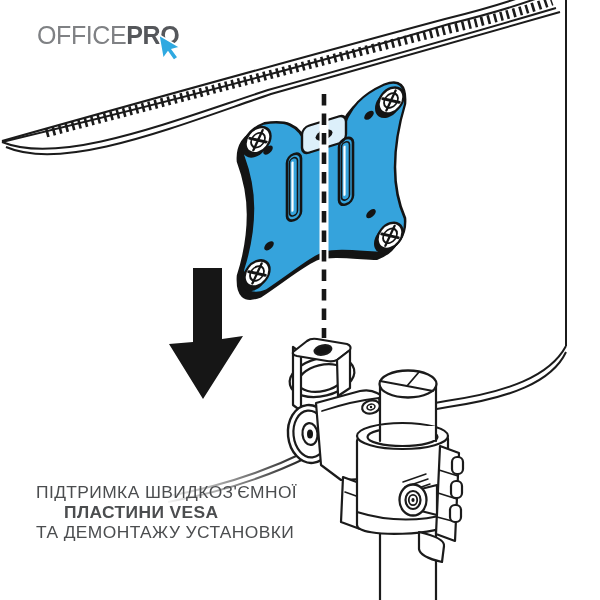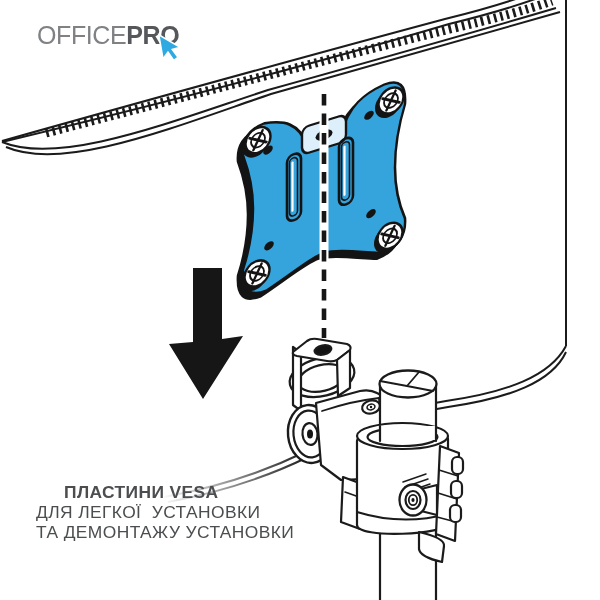--- a/index.html
+++ b/index.html
@@ -175,18 +175,18 @@
   <div class="logo">
     <span class="part1">OFFICE</span><span class="part2">PRO</span>
   </div>
   <div class="cursor-wrap">
     <svg width="27" height="29" viewBox="0 0 17 23">
       <path transform="rotate(-10 8 11)" d="M1,0 L1,19.5 L5.8,14.8 L9.2,22.1 L12.9,20.3 L9.5,13.3 L16,12.7 Z" stroke="#ffffff" stroke-width="1.2" fill="#2FA9E1"></path>
     </svg>
   </div>
 
   <div class="caption">
+    <div class="line">ПІДТРИМКА ШВИДКОЗ'ЄМНОЇ</div>
     <div class="line bold">ПЛАСТИНИ VESA</div>
-    <div class="line">ДЛЯ ЛЕГКОЇ  УСТАНОВКИ</div>
     <div class="line">ТА ДЕМОНТАЖУ УСТАНОВКИ</div>
   </div>
 
 </div>
 
 </body></html>

